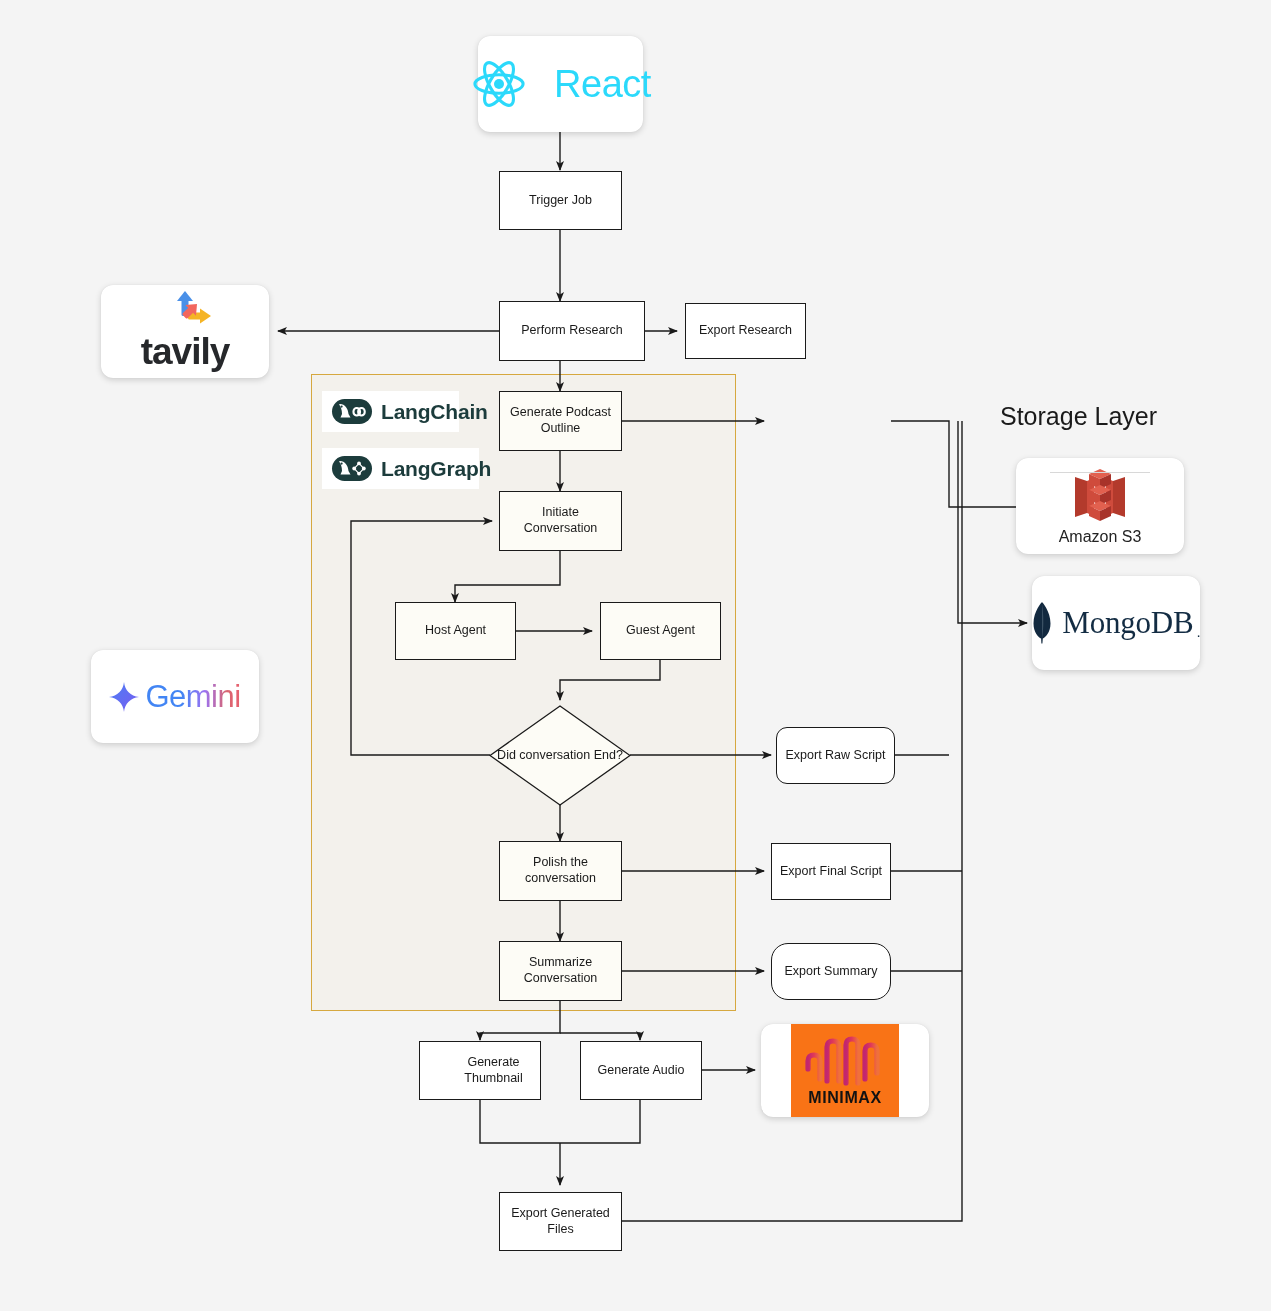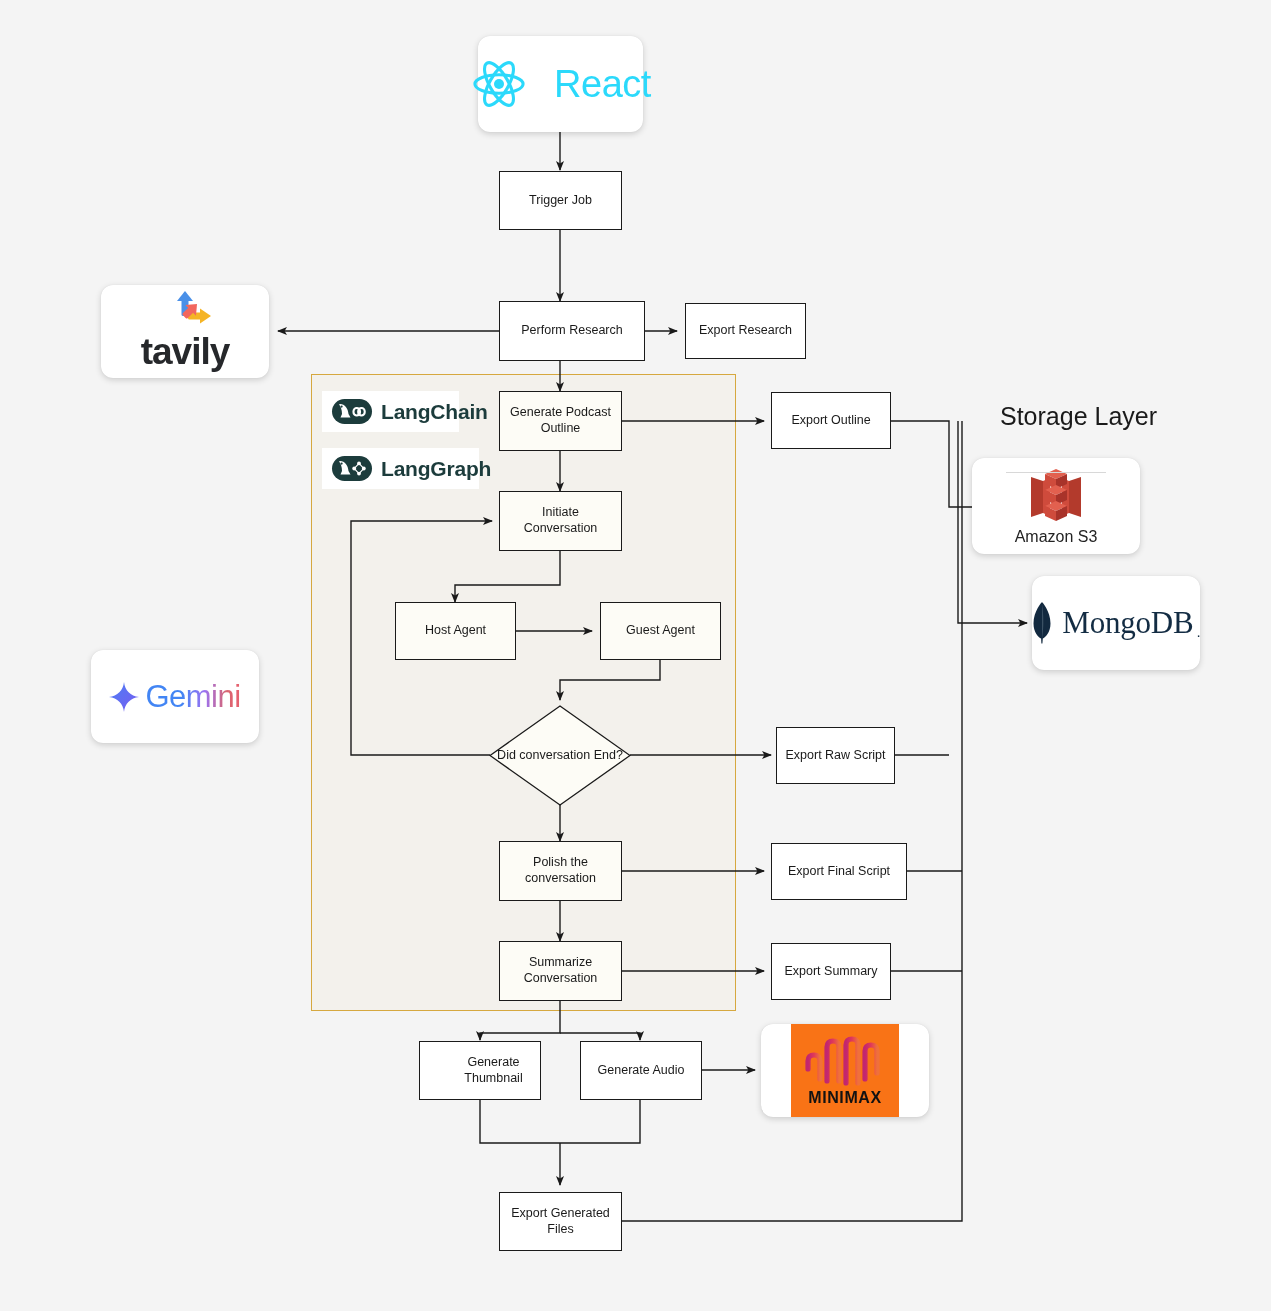--- a/index.html
+++ b/index.html
@@ -352,21 +352,21 @@
         <g stroke="#ffffff" stroke-width="1.1">
           <path d="M22,3.4 L17.2,8.5 L22,13.6 L26.8,8.5 Z" fill="none"></path>
         </g>
       </svg>
     </span>
     <span class="badge-text">LangGraph</span>
   </div>
 
   <div class="section-title" style="left:1000px; top:402px;">Storage Layer</div>
 
-  <div class="logo-card" style="left:972px; top:458px; width:168px; height:96px;">
+  <div class="logo-card" style="left:1016px; top:458px; width:168px; height:96px;">
     <div class="s3-topline"></div>
     <svg width="66" height="60" viewBox="0 0 66 60">
       <g>
 
         <path d="M8,10 L20,14 L20,46 L8,50 Z" fill="#b33a2c"></path>
         <path d="M20,14 L27,11 L27,49 L20,46 Z" fill="#cf4b3c"></path>
 
         <path d="M58,10 L46,14 L46,46 L58,50 Z" fill="#b33a2c"></path>
         <path d="M46,14 L39,11 L39,49 L46,46 Z" fill="#cf4b3c"></path>
 
@@ -419,44 +419,43 @@
   </div>
 
   <div class="node" style="left:499px; top:171px; width:123px; height:59px;">Trigger Job</div>
 
   <div class="node" style="left:499px; top:301px; width:146px; height:60px;">Perform Research</div>
 
   <div class="node" style="left:685px; top:303px; width:121px; height:56px;">Export Research</div>
 
   <div class="node inner" style="left:499px; top:391px; width:123px; height:60px;">Generate Podcast Outline</div>
 
-  <div class="node" style="left:771px; top:392px; width:120px; height:57px;">Export Outline</div>
 
   <div class="node inner" style="left:499px; top:491px; width:123px; height:60px;">Initiate Conversation</div>
 
   <div class="node inner" style="left:395px; top:602px; width:121px; height:58px;">Host Agent</div>
 
   <div class="node inner" style="left:600px; top:602px; width:121px; height:58px;">Guest Agent</div>
 
   <div class="diamond-wrap" style="left:489px; top:705px; width:142px; height:101px;">
     <svg width="142" height="101" viewBox="0 0 142 101">
       <polygon points="71,1 141,50.5 71,100 1,50.5" fill="#fdfcf6" stroke="#1a1a1a" stroke-width="1.3"></polygon>
     </svg>
     <div class="diamond-label">Did conversation End?</div>
   </div>
 
-  <div class="node" style="left:776px; top:727px; width:119px; height:57px;">Export Raw Script</div>
+  <div class="node" style="left:776px; top:727px; width:119px; height:57px;border-radius:11px;">Export Raw Script</div>
 
   <div class="node inner" style="left:499px; top:841px; width:123px; height:60px;">Polish the conversation</div>
 
-  <div class="node" style="left:771px; top:843px; width:136px; height:57px;">Export Final Script</div>
+  <div class="node" style="left:771px; top:843px; width:120px; height:57px;">Export Final Script</div>
 
   <div class="node inner" style="left:499px; top:941px; width:123px; height:60px;">Summarize Conversation</div>
 
-  <div class="node" style="left:771px; top:943px; width:120px; height:57px;">Export Summary</div>
+  <div class="node" style="left:771px; top:943px; width:120px; height:57px;border-radius:17px;">Export Summary</div>
 
   <div class="node" style="left:419px; top:1041px; width:122px; height:59px;padding-left:31px;">Generate Thumbnail</div>
 
   <div class="node" style="left:580px; top:1041px; width:122px; height:59px;">Generate Audio</div>
 
   <div class="node" style="left:499px; top:1192px; width:123px; height:59px;">Export Generated Files</div>
 
 </div>
 
 </body></html>

